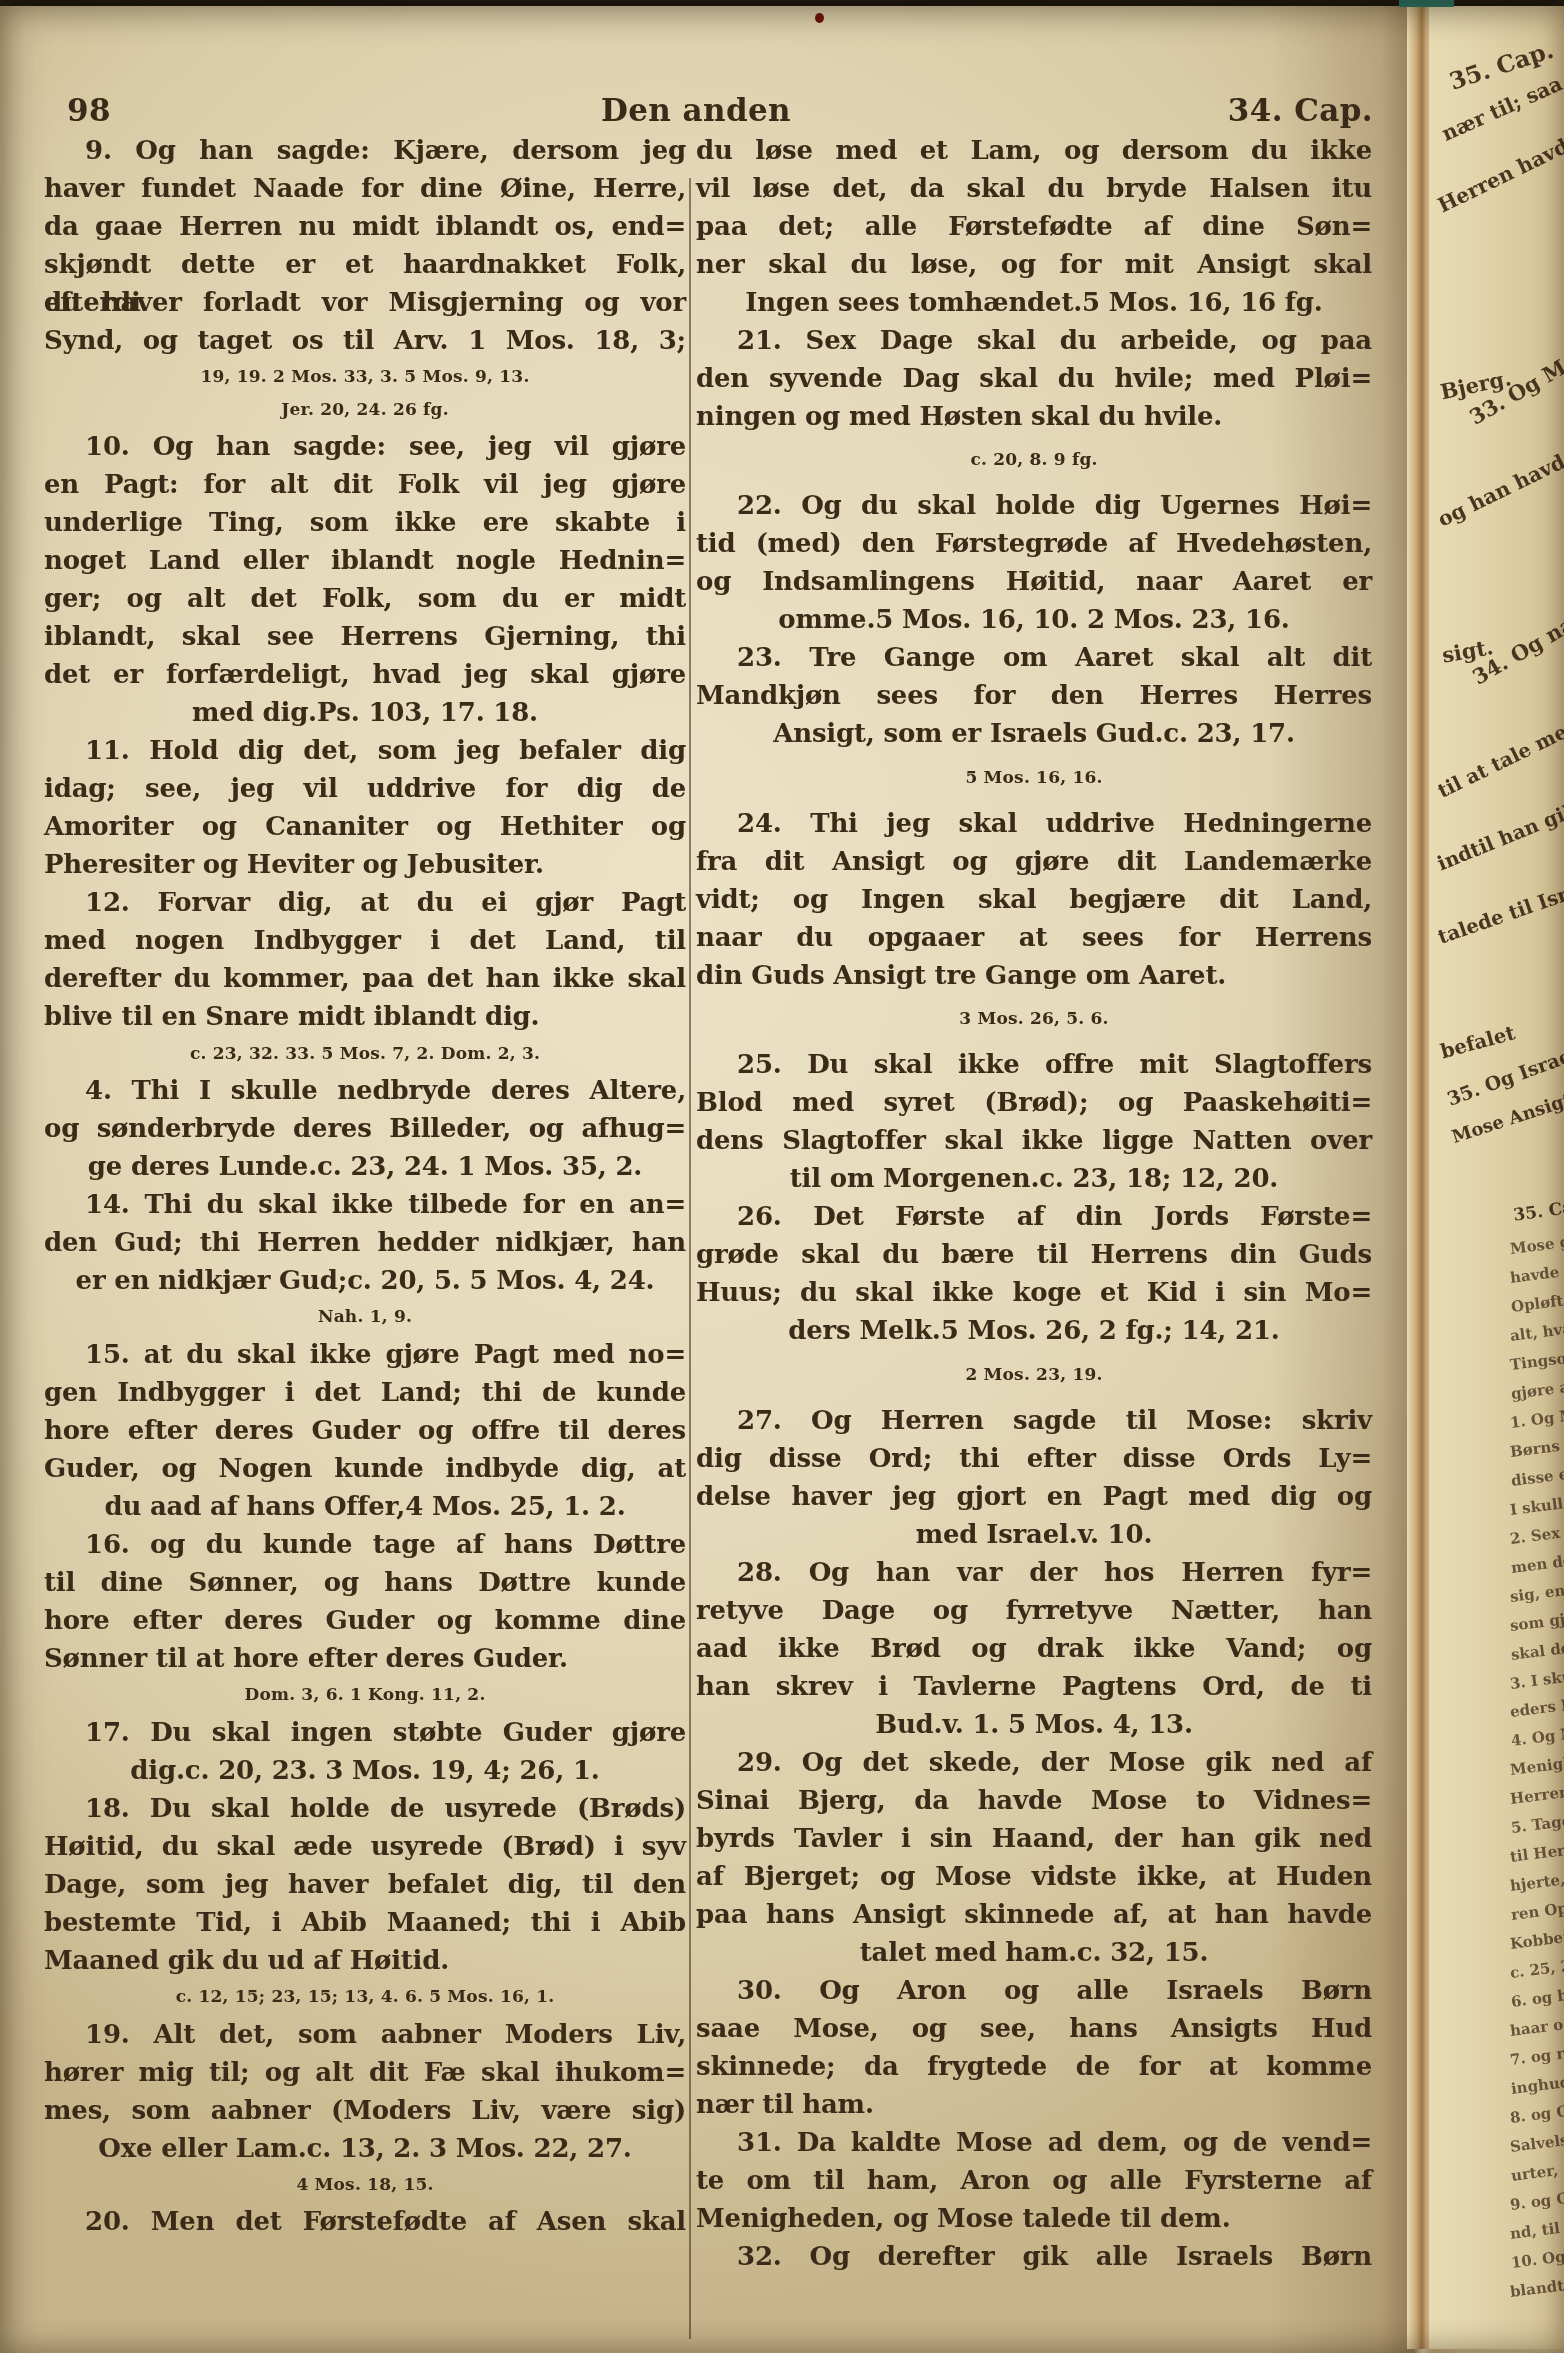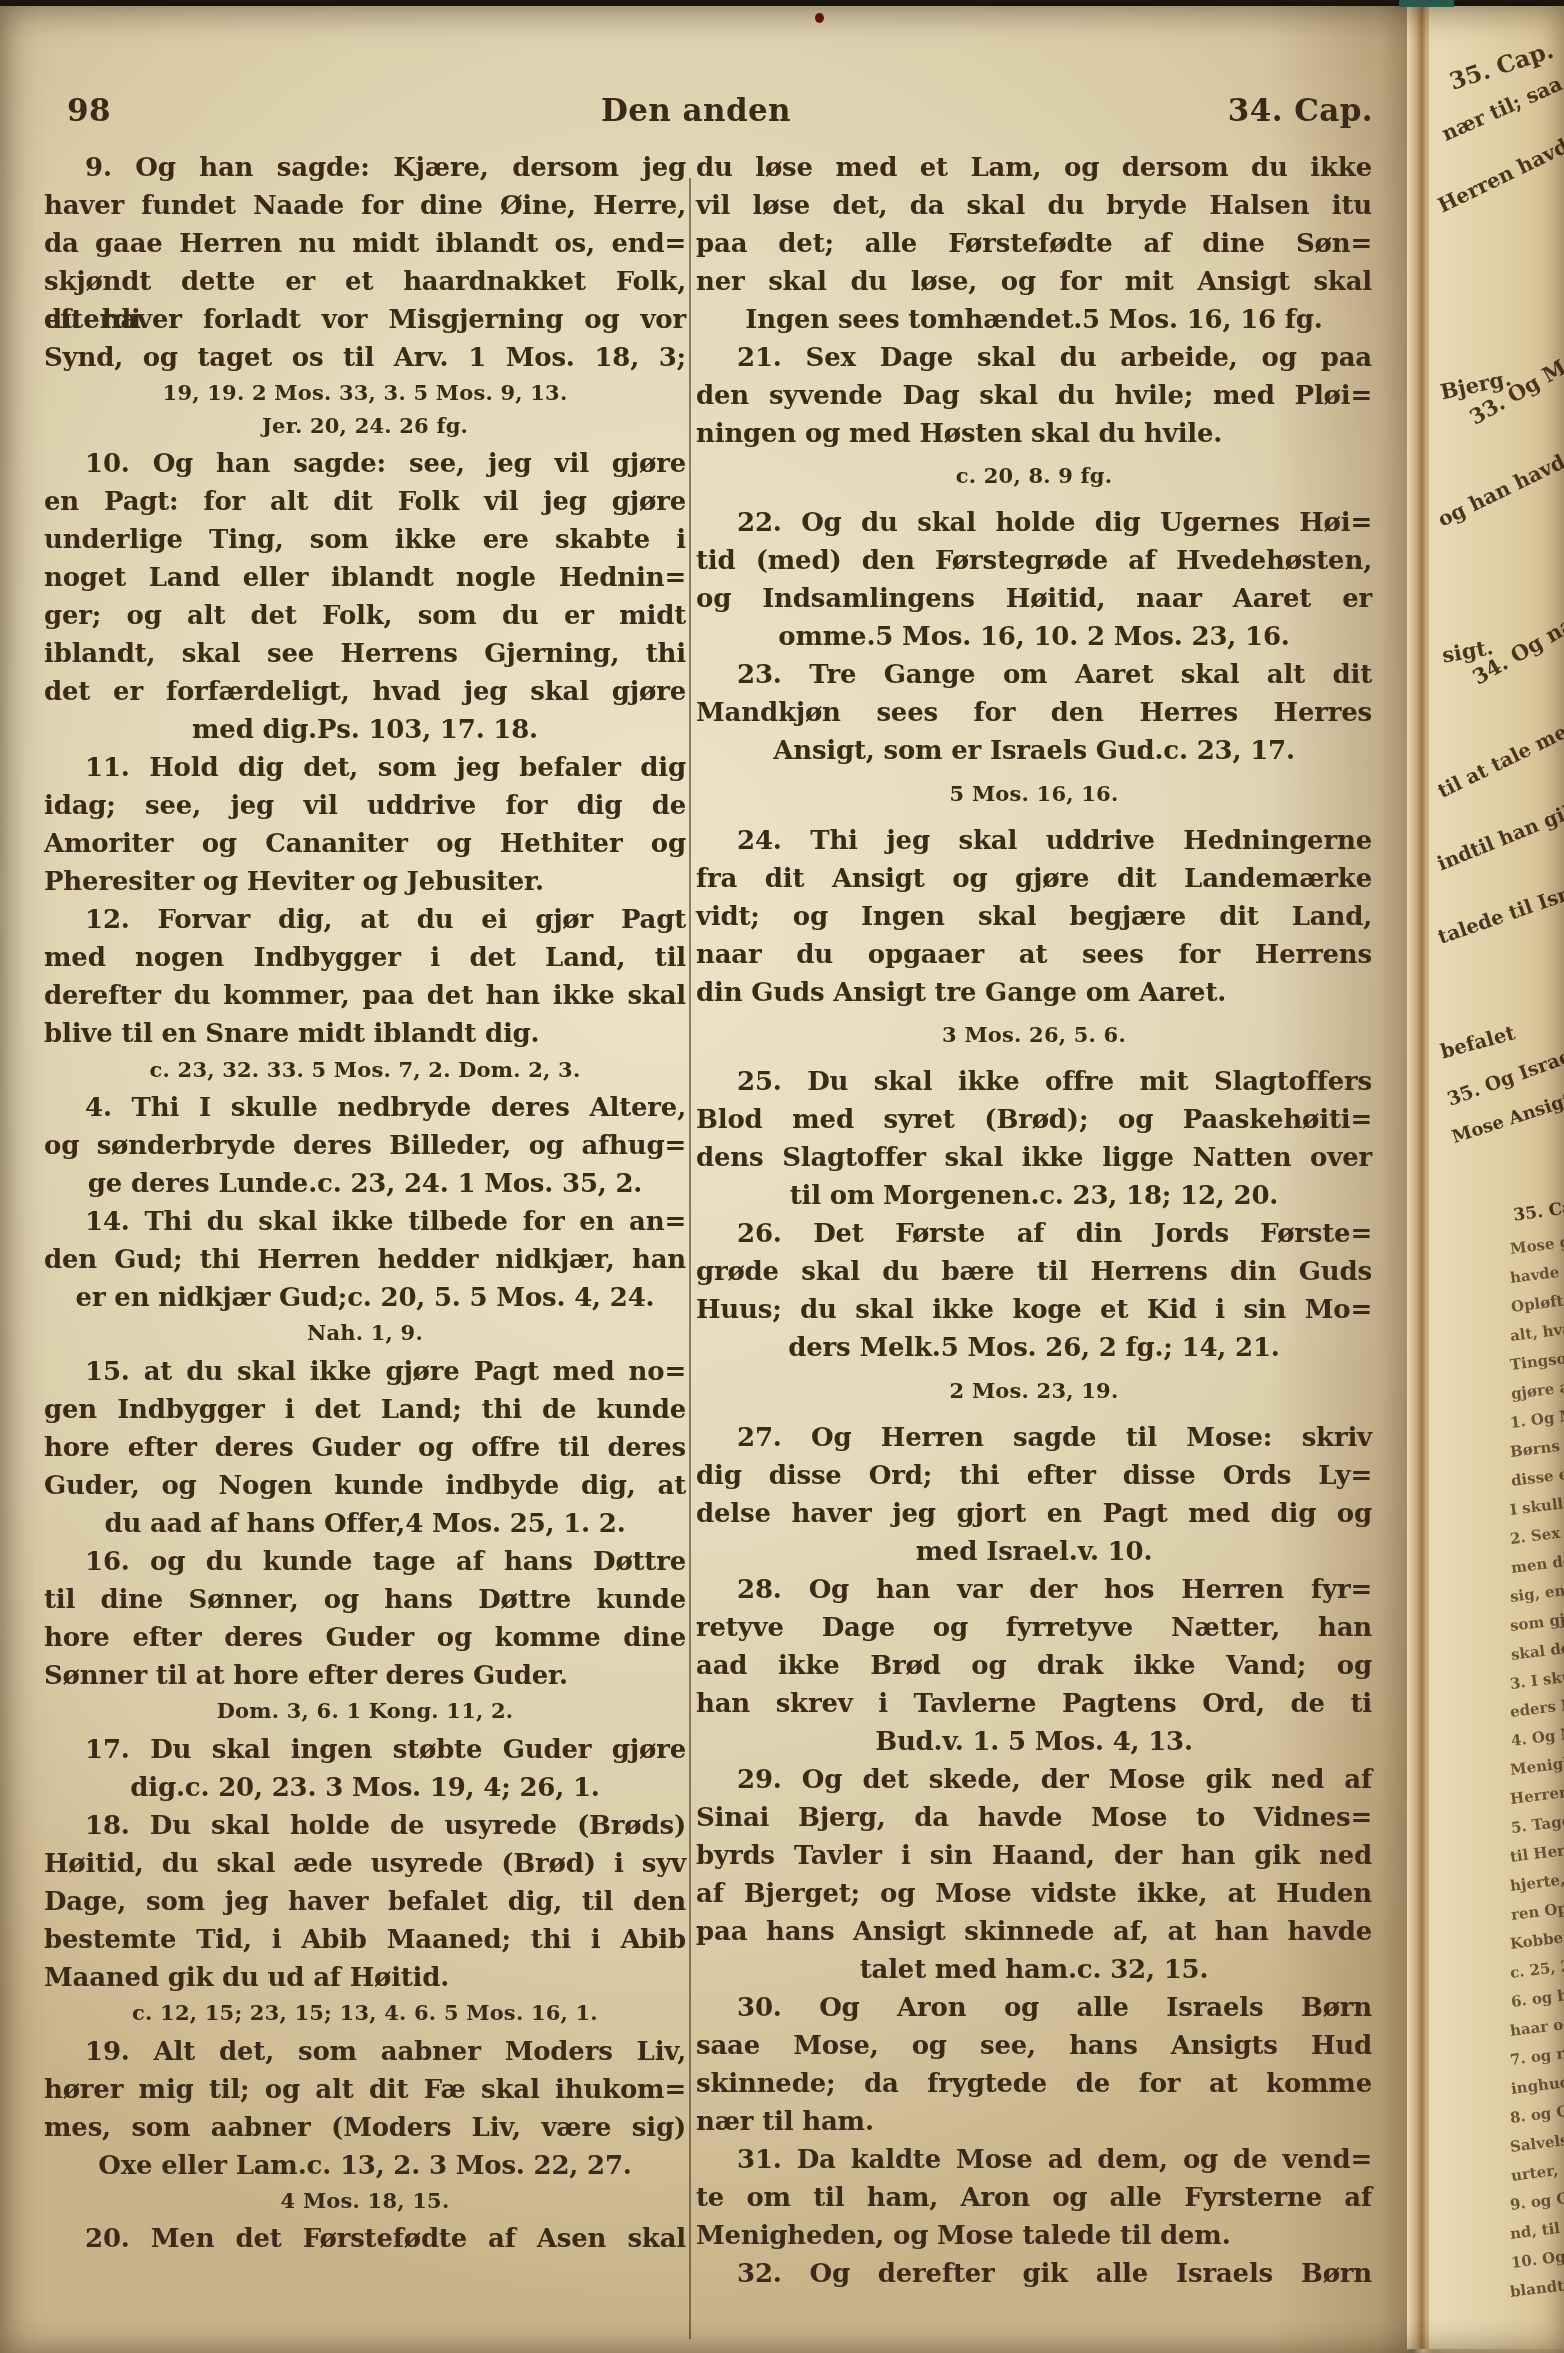--- a/index.html
+++ b/index.html
@@ -19,28 +19,28 @@
         background:linear-gradient(90deg,#e9ddb9 0%, #caa977 30%, #9a7748 48%, #c7a878 62%, #e0d0a8 100%);
         filter:blur(0.3px);}
   .next-page{position:absolute;left:1429px;top:0;width:136px;height:2349px;
         background:linear-gradient(90deg,#e8dbb4 0%, #e2d3aa 40%, #d4c194 100%);}
   .teal-corner{position:absolute;left:1399px;top:0;width:55px;height:7px;background:#257a6d;}
   .top-strip{position:absolute;left:0;top:0;width:1565px;height:5.5px;background:#12100c;}
   .stain{position:absolute;border-radius:50%;}
   
   .hdr{position:absolute;font-weight:bold;font-size:31px;color:#3a2a17;letter-spacing:0.4px;}
   
-  .col{position:absolute;top:148px;color:#3a2a17;font-weight:bold;}
+  .col{position:absolute;top:131px;color:#3a2a17;font-weight:bold;}
   .col-left{left:44px;width:642px;}
   .col-right{left:696px;width:676px;}
   .line{font-size:26px;line-height:38px;height:38px;letter-spacing:-0.2px;white-space:nowrap;overflow:visible;}
   .line.j{text-align:justify;text-align-last:justify;white-space:normal;}
   .line.l{text-align:left;white-space:normal;}
   .line.split{display:flex;justify-content:center;align-items:baseline;}
-  .line.c{font-size:21px;line-height:28px;height:auto;text-align:center;white-space:normal;letter-spacing:0.2px;}
+  .line.c{font-size:17px;line-height:28px;height:auto;text-align:center;white-space:normal;letter-spacing:0.2px;}
   .col-left .line.c{margin:3.1px 0 4.7px;}
   .col-right .line.c{margin:10.2px 0 13.3px;}
   .indent{text-indent:41px;}
   .divider{position:absolute;left:689px;top:178px;width:1.6px;height:2161px;background:rgba(62,42,20,.55);}
   
   .frag{position:absolute;color:#4a3520;font-weight:bold;white-space:nowrap;transform-origin:left top;}
   .edge-line{position:absolute;color:#55402a;font-weight:bold;font-size:15px;white-space:nowrap;
              transform:rotate(-7deg);transform-origin:left top;opacity:.85;}
 </style>
 </head>

